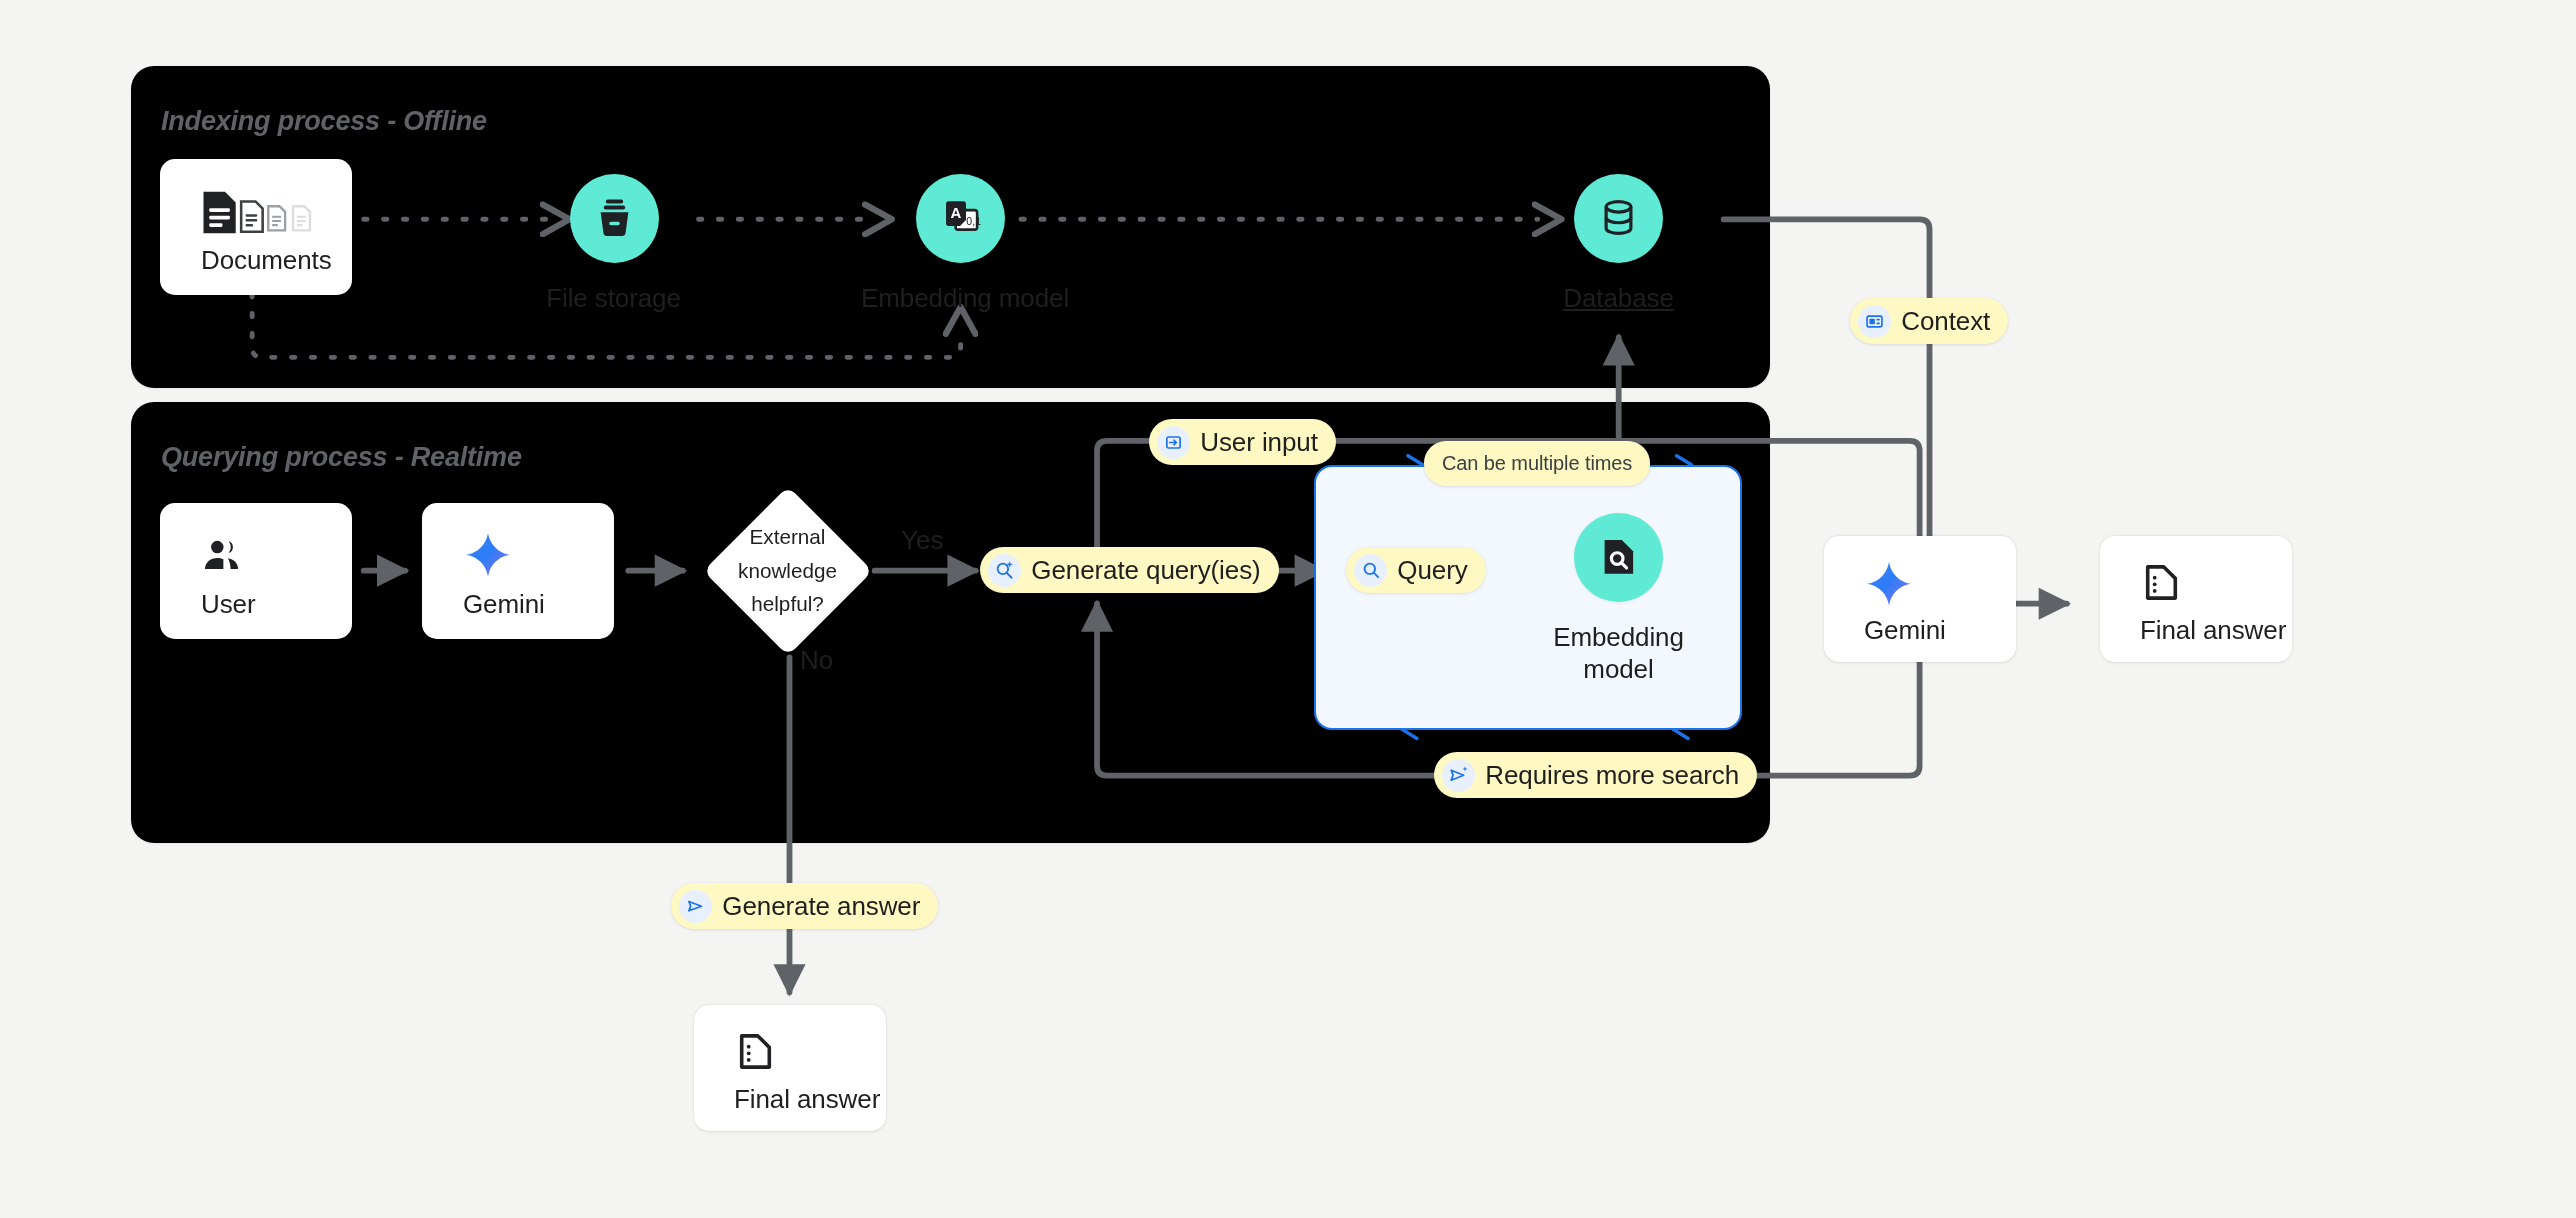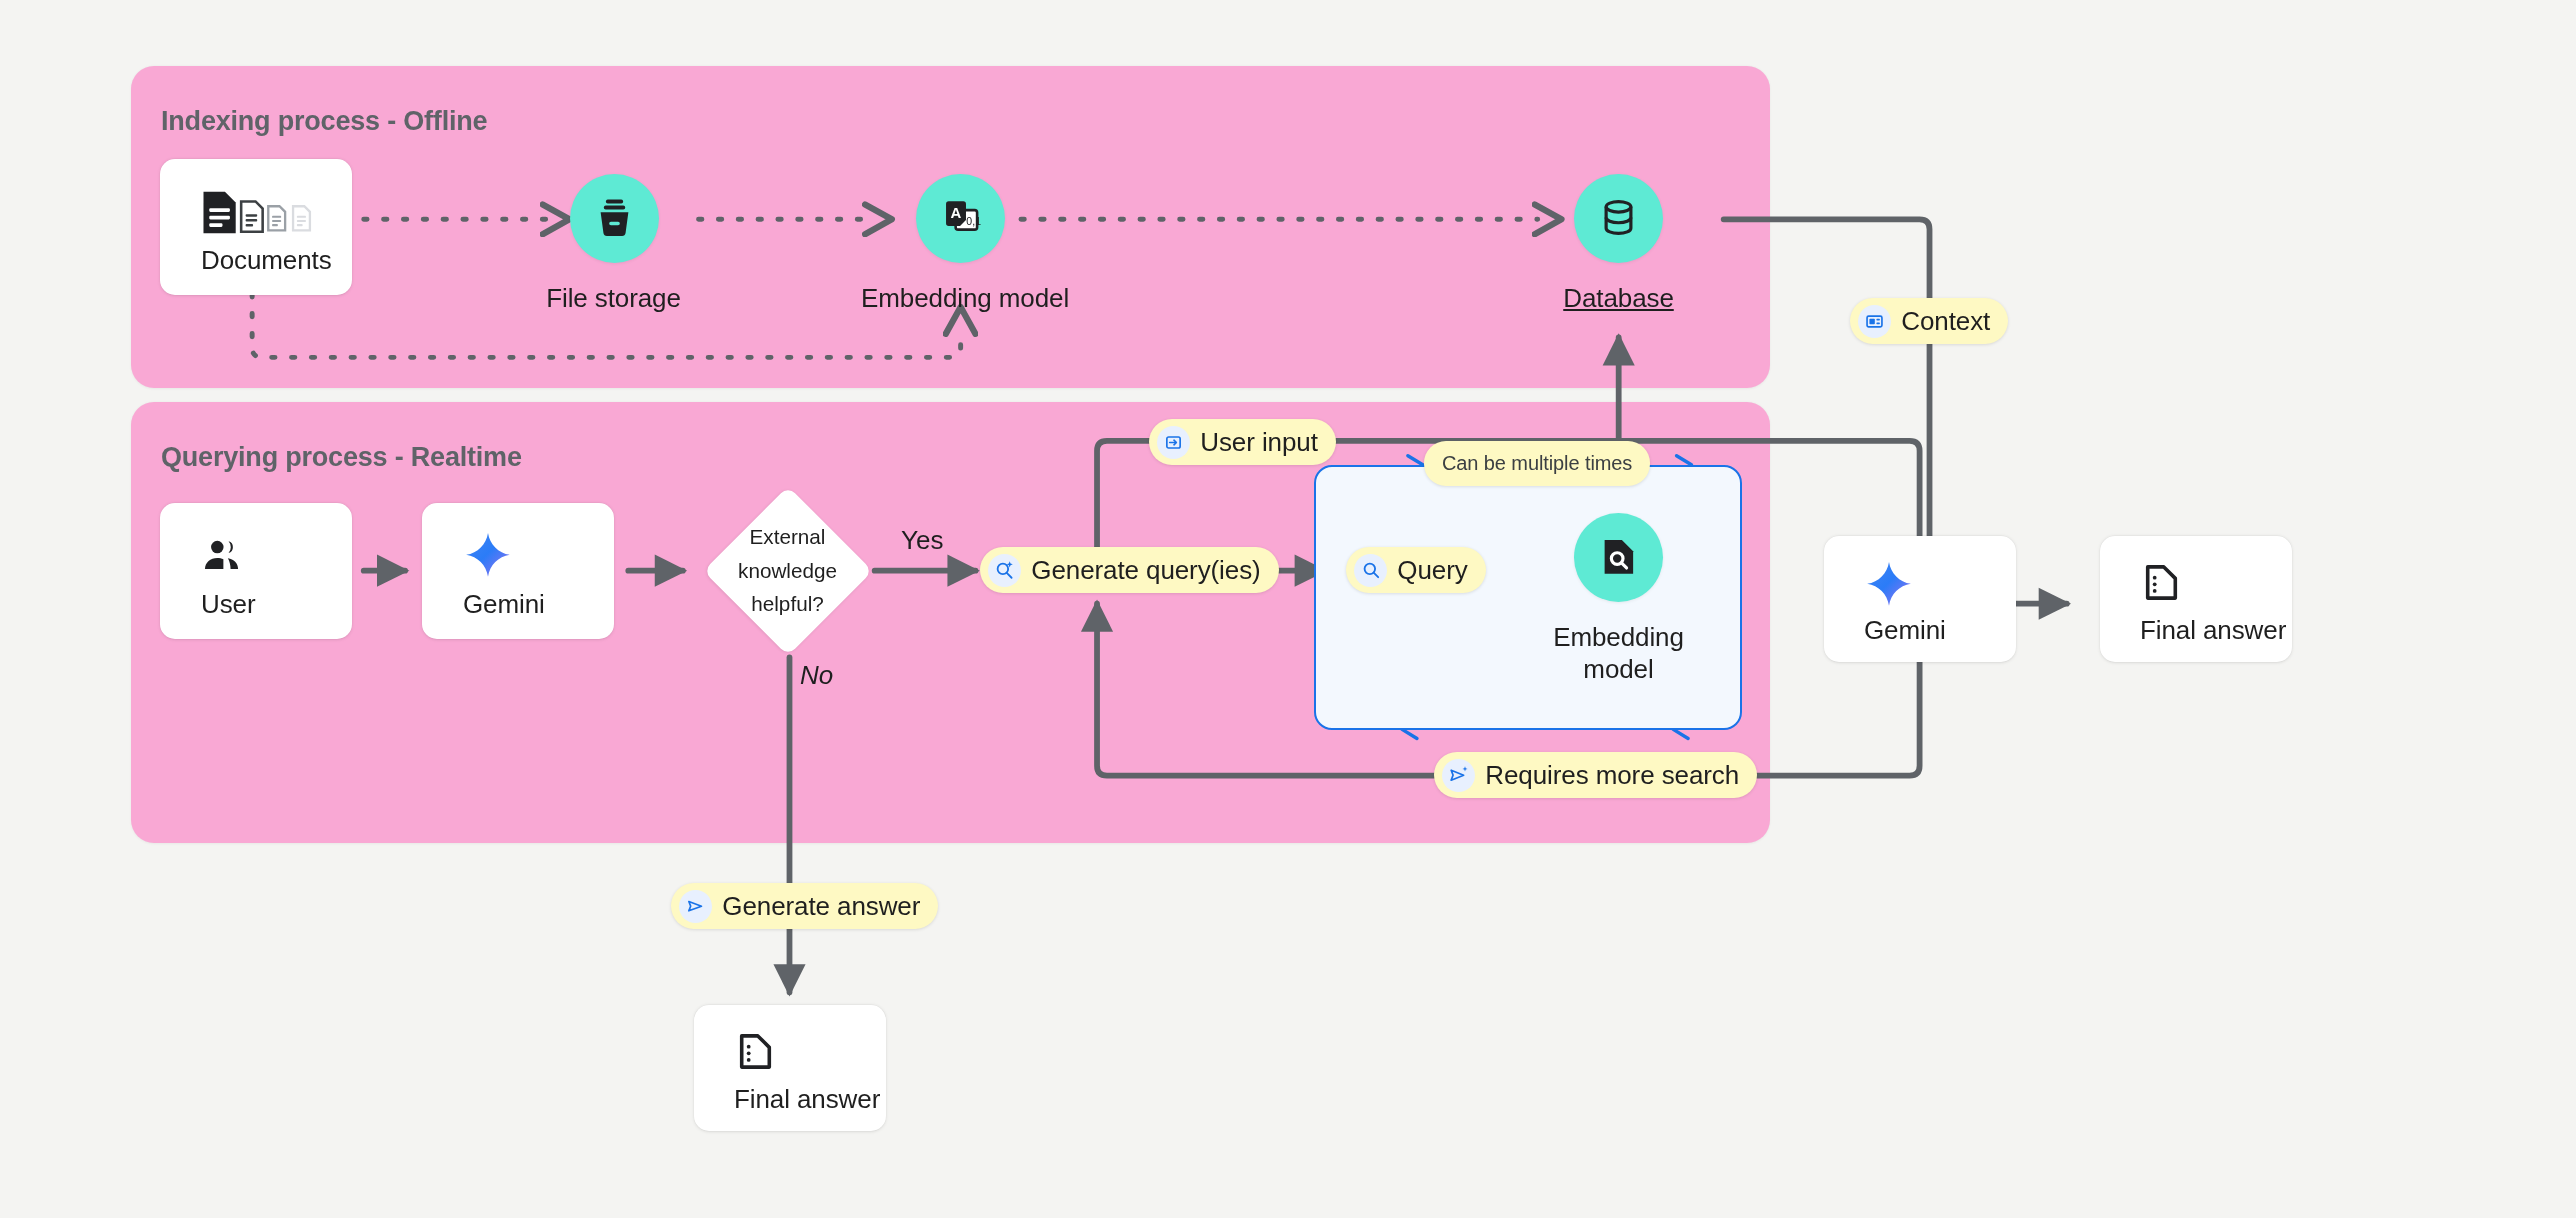--- a/index.html
+++ b/index.html
@@ -8,22 +8,23 @@
     width:2576px;height:1219px;
     background:#f4f4f2;
     font-family:"Liberation Sans","DejaVu Sans",sans-serif;
     overflow:hidden;
     position:relative;
   }
   #stage{position:absolute;left:0;top:0;width:2576px;height:1219px;}
 
   
   .panel{
-    position:absolute;background:#f9a8d4;border-radius:23px;
+    position:absolute;background:#000000;border-radius:23px;
     box-shadow:0 0.8px 2.5px rgba(0,0,0,.05);
+    font-style:italic;
   }
   #panel-indexing{left:131px;top:66px;width:1639px;height:322px;}
   #panel-querying{left:131px;top:402px;width:1639px;height:441px;}
   .panel-title{
     position:absolute;font-size:27px;font-weight:700;color:#5f6368;
     letter-spacing:-0.2px;white-space:nowrap;
   }
   #panel-indexing .panel-title{left:30px;top:40px;}
   #panel-querying .panel-title{left:30px;top:40px;}
 
@@ -270,21 +271,21 @@
   <div id="decision">
     <div class="dia"></div>
     <div class="dia-text">
       <span>External</span>
       <span>knowledge</span>
       <span>helpful?</span>
     </div>
   </div>
 
   <div class="edge-text" style="left:901px;top:525px;">Yes</div>
-  <div class="edge-text" style="left:800px;top:660px;font-style:italic;">No</div>
+  <div class="edge-text" style="left:800px;top:645px;">No</div>
 
   <div class="pill" style="left:980px;top:547px;">
     <span class="pill-ic">
       <svg width="20.7" height="20.7" viewBox="0 0 24 24" xmlns="http://www.w3.org/2000/svg">
         <g fill="none" stroke="#1a73e8" stroke-width="2.1" stroke-linecap="round">
           <circle cx="10.3" cy="10.3" r="6.1"></circle>
           <path d="M14.8 15 L20.4 20.6"></path>
         </g>
         <path d="M18.2 1.4 L19.15 4.05 L21.8 5.0 L19.15 5.95 L18.2 8.6 L17.25 5.95 L14.6 5.0 L17.25 4.05 Z" fill="#1a73e8"></path>
       </svg>

